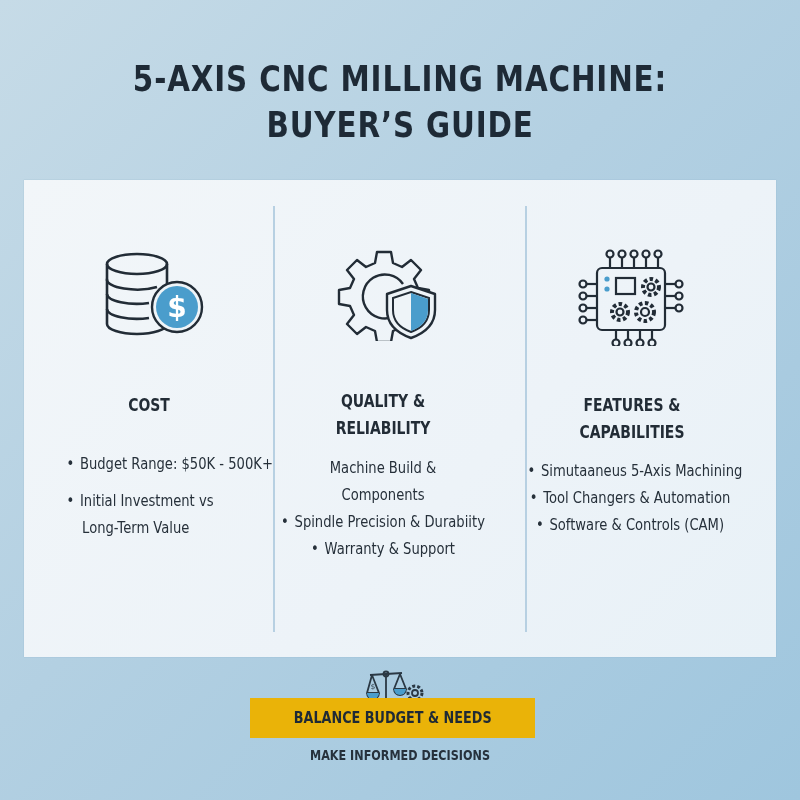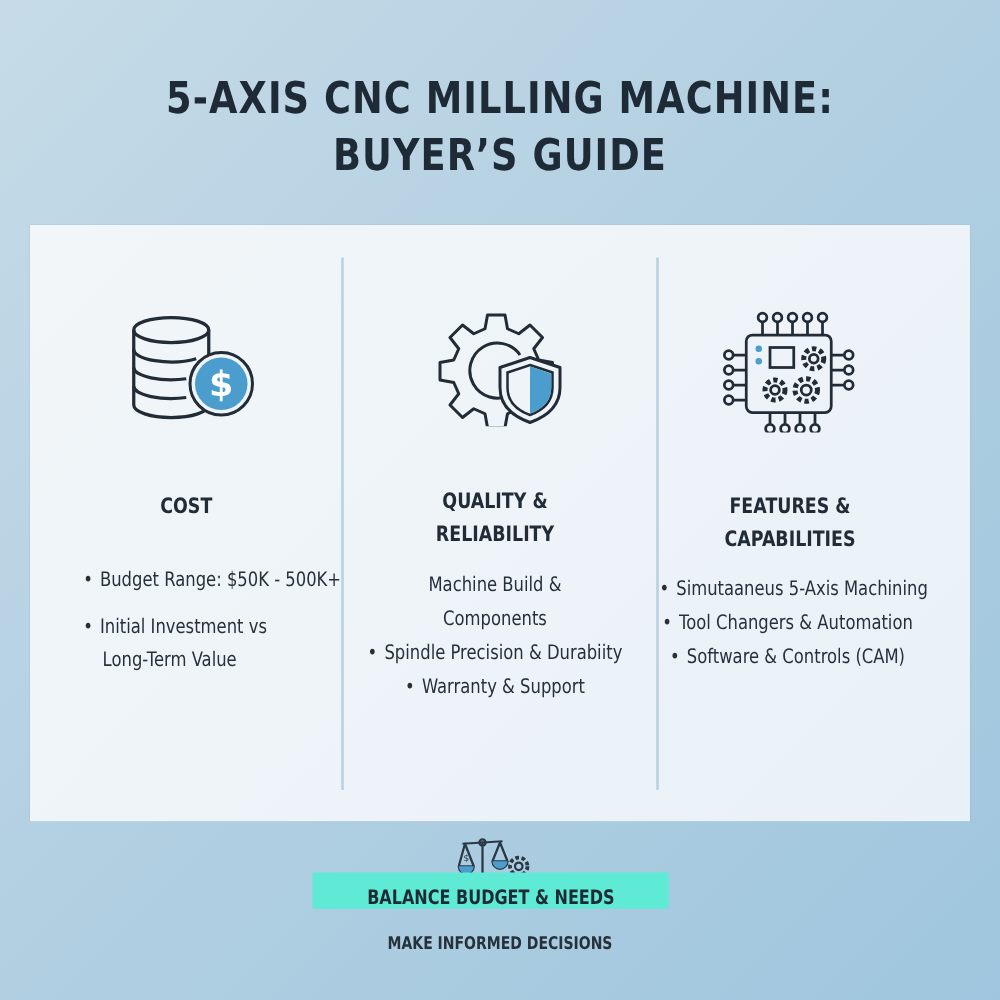--- a/index.html
+++ b/index.html
@@ -40,22 +40,22 @@
       font-size: 16px; line-height: 27px; color: #26303a;
       transform: scaleX(0.82);
     }
     .col-body .item { white-space: nowrap; }
     .col-body.left { text-align: left; }
     .col-body.center { text-align: center; }
     .bullet::before { content: "\2022"; margin-right: 7px; }
     .indent { padding-left: 19px; }
     .scale-icon { position: absolute; left: 366px; top: 667px; }
     .bottom-box {
-      position: absolute; left: 250px; top: 698px; width: 285px; height: 29px;
-      background: #5eead4; text-align: center;
+      position: absolute; left: 250px; top: 698px; width: 285px; height: 40px;
+      background: #eab308; text-align: center;
     }
     .bottom-box span {
       display: inline-block; line-height: 40px;
       font-family: "DejaVu Sans", sans-serif; font-weight: bold;
       font-size: 16px; color: #1f2a35; transform: scaleX(0.8);
     }
     .subline {
       position: absolute; left: 0; top: 744px; width: 800px; text-align: center;
       font-family: "DejaVu Sans", sans-serif; font-weight: bold;
       font-size: 14px; line-height: 22px; color: #26313c;
@@ -92,21 +92,21 @@
     </div>
     <div class="col-head" style="top:212px">COST</div>
     <div class="col-body left" style="top:270px; left:20px">
       <div class="item bullet">Budget Range: $50K - 500K+</div>
       <div style="height:10px"></div>
       <div class="item bullet">Initial Investment vs</div>
       <div class="item indent">Long-Term Value</div>
     </div>
   </div>
 
-  <div class="col" style="left:247px">
+  <div class="col" style="left:234px">
     <div class="icon" style="margin-left:5px">
       <svg width="110" height="95" viewBox="0 0 110 95">
         <g fill="none" stroke="#222c36" stroke-width="2.4" stroke-linejoin="round">
           <path d="M44 6 h14 l2 11 l9 4 l9 -7 l10 10 l-7 9 l4 9 l11 2 v14 l-11 2 l-4 9 l7 9 l-10 10 l-9 -7 l-9 4 l-2 11 h-14 l-2 -11 l-9 -4 l-9 7 l-10 -10 l7 -9 l-4 -9 l-11 -2 v-14 l11 -2 l4 -9 l-7 -9 l10 -10 l9 7 l9 -4 z"></path>
           <path d="M70 38 A22 22 0 1 0 62 70"></path>
         </g>
         <path d="M78 40 L102 48 V64 C102 78 92 87 78 92 C64 87 54 78 54 64 V48 Z" fill="#eef4f8" stroke="#222c36" stroke-width="2.4" stroke-linejoin="round"></path>
         <path d="M78 46 L96 52 V64 C96 75 89 82 78 86 C67 82 60 75 60 64 V52 Z" fill="none" stroke="#222c36" stroke-width="2"></path>
         <path d="M78 47 L95 53 V64 C95 74 89 81 78 85 Z" fill="#4a9dcc"></path>
       </svg>

